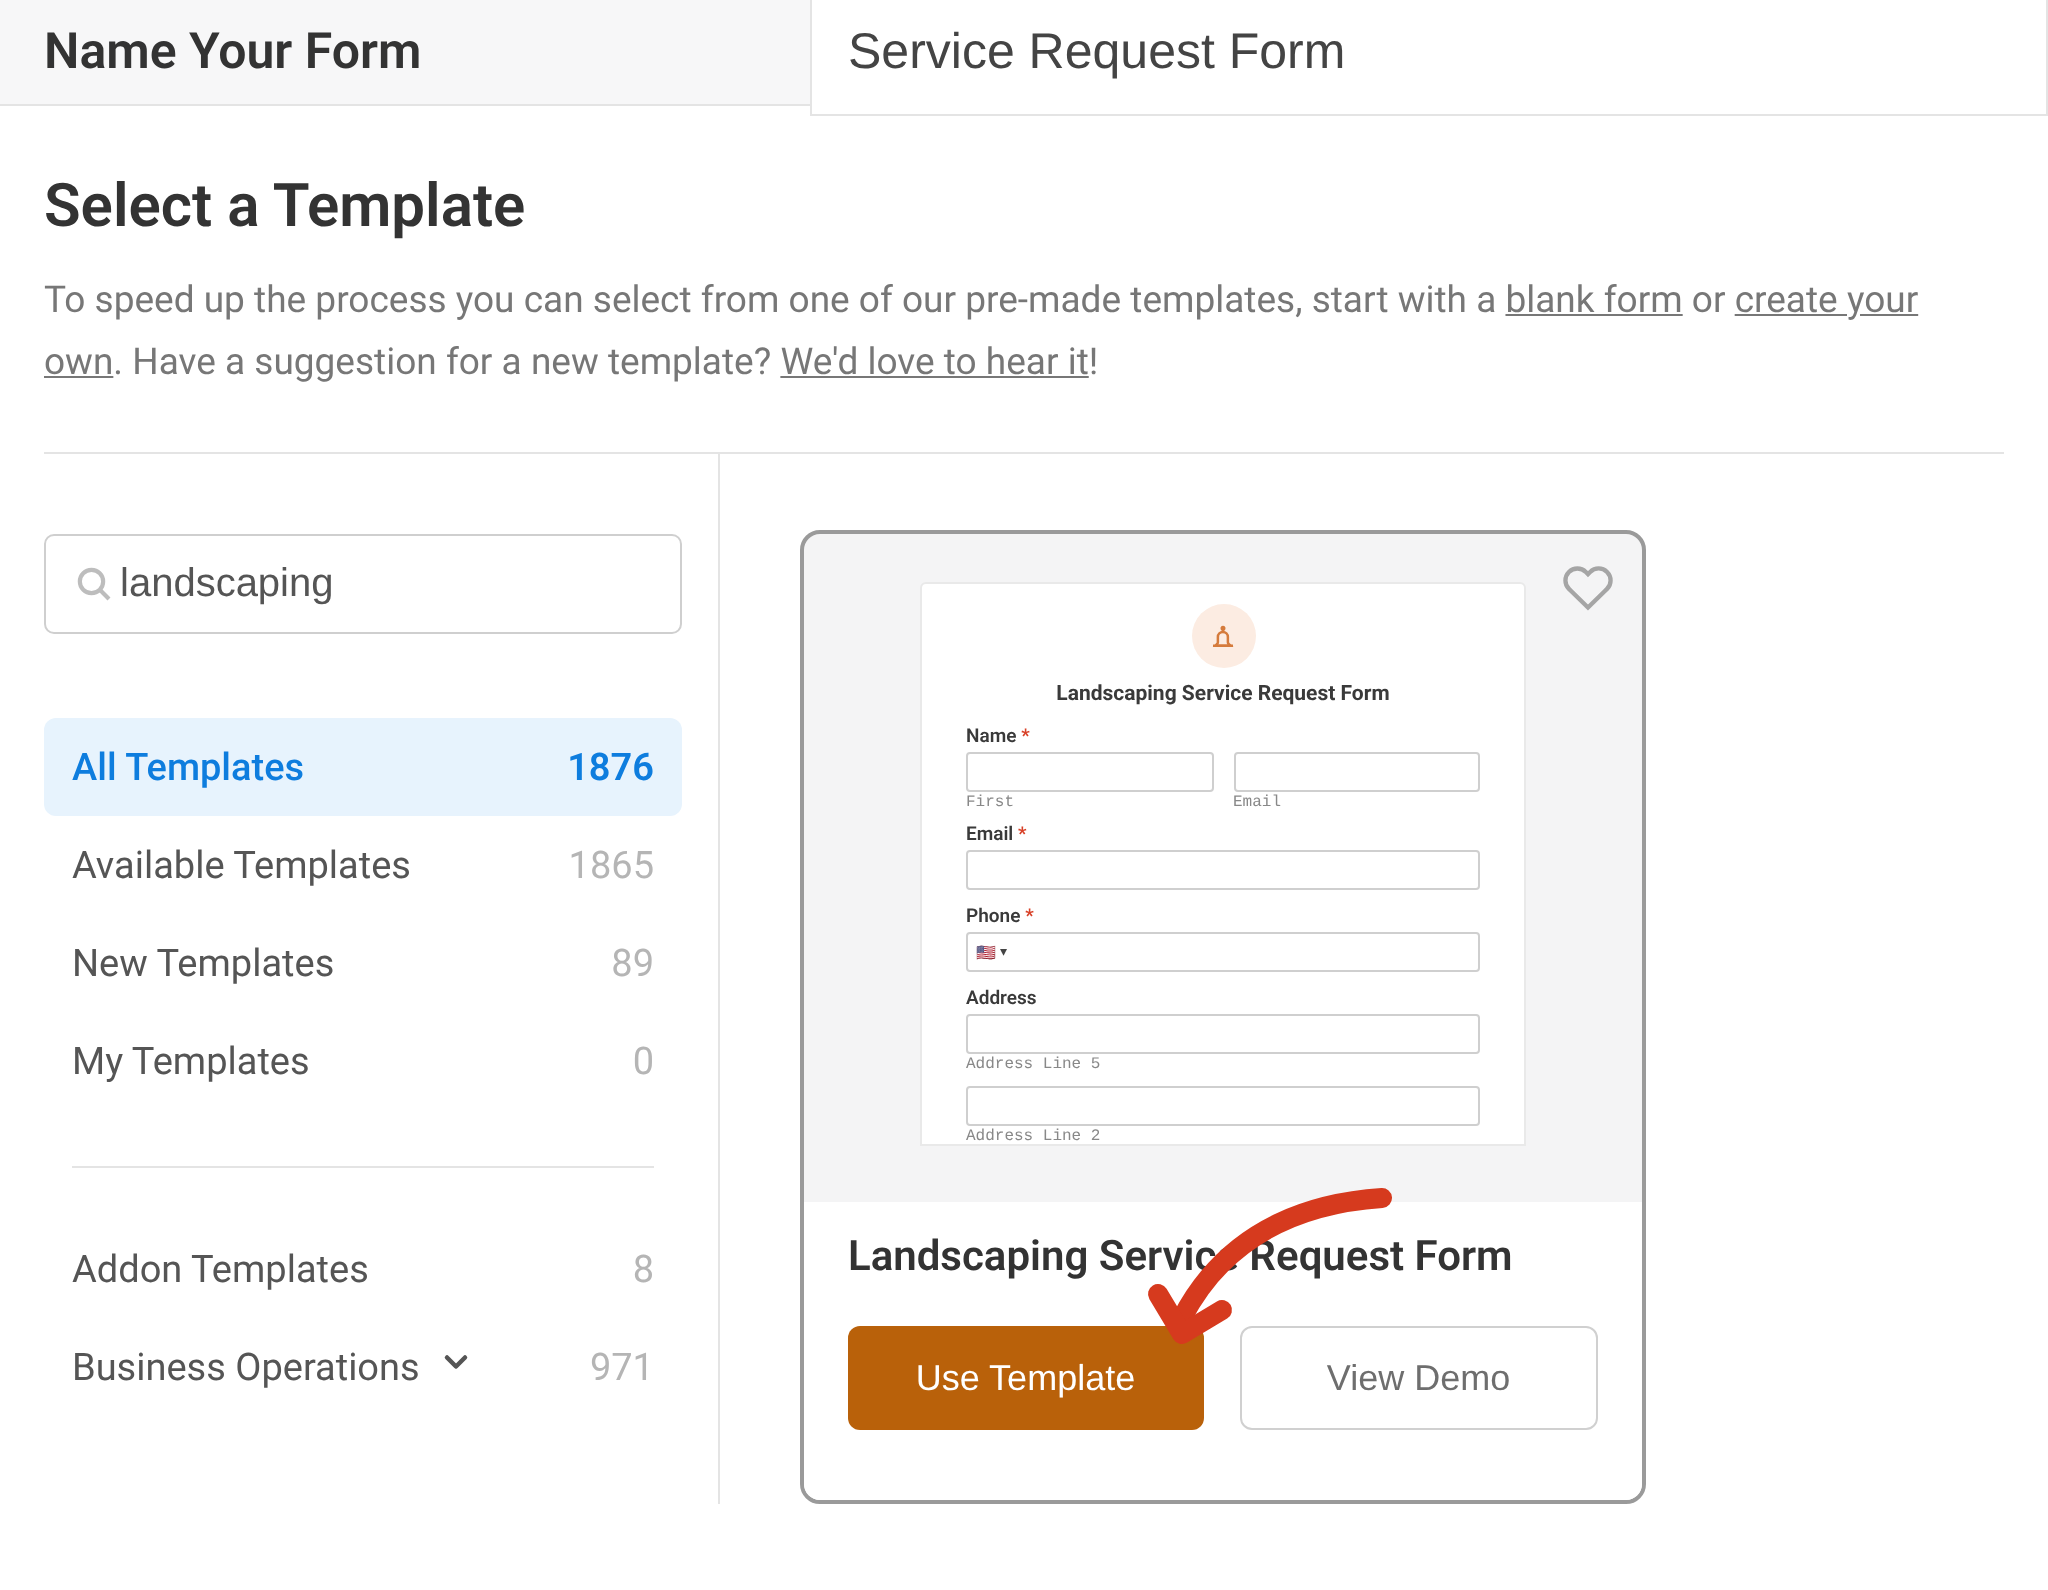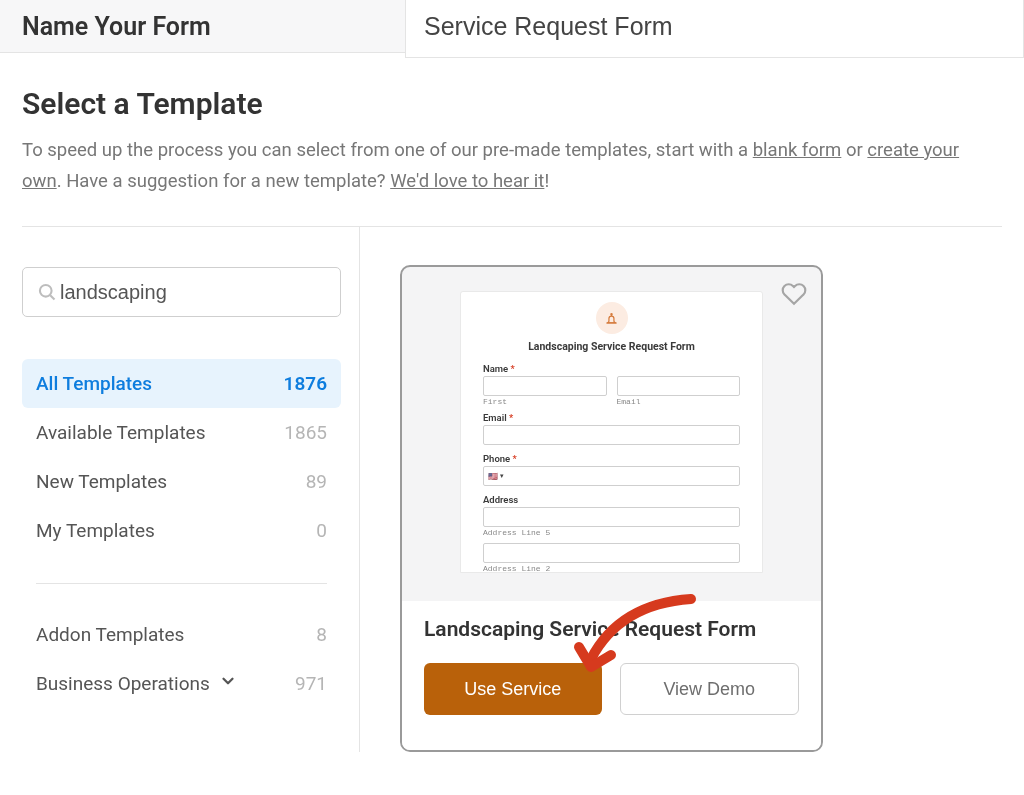--- a/index.html
+++ b/index.html
@@ -320,21 +320,21 @@
             <div class="pf-sublabel">Address Line 5</div>
             <div class="pf-input"></div>
             <div class="pf-sublabel">Address Line 2</div>
 
           </div>
         </div>
 
         <div class="card-footer">
           <h3>Landscaping Service Request Form</h3>
           <div class="card-buttons">
-            <button class="btn btn-primary">Use Service</button>
+            <button class="btn btn-primary">Use Template</button>
             <button class="btn btn-secondary">View Demo</button>
           </div>
         </div>
 
         <svg class="annotation-arrow" width="130" height="90" viewBox="0 0 130 90">
           <path d="M120 8 C 90 10, 45 20, 20 68" fill="none" stroke="#d63a1e" stroke-width="10" stroke-linecap="round"></path>
           <path d="M8 56 L20 76 L40 64" fill="none" stroke="#d63a1e" stroke-width="10" stroke-linecap="round" stroke-linejoin="round"></path>
         </svg>
       </div>
     </main>

